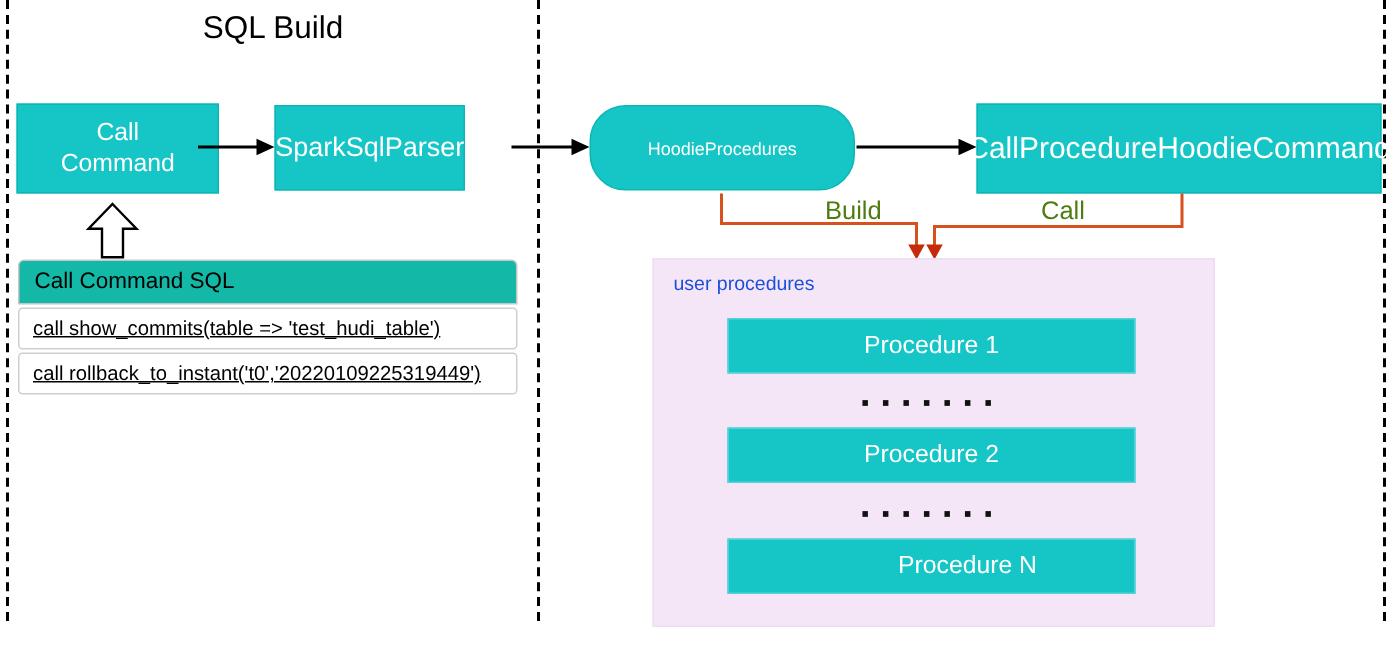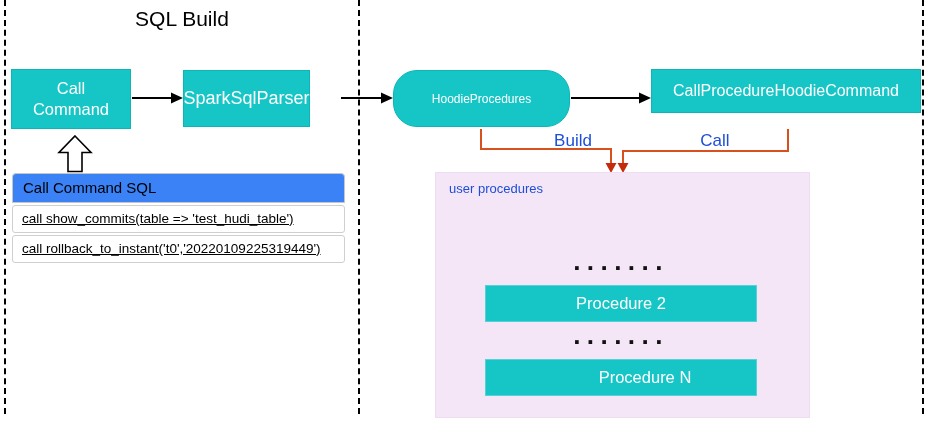--- a/index.html
+++ b/index.html
@@ -11,25 +11,25 @@
   .section-title{
     position:absolute; top:7px; text-align:center; font-size:21px; color:#000;
   }
   .node{
     position:absolute; background:#16c6c6; border:1px solid #0db5b5;
     color:#fff; display:flex; align-items:center; justify-content:center;
     text-align:center; box-sizing:border-box;
   }
   .node-call-command span{display:block; max-width:86px; line-height:1.3;}
   .svg-overlay{position:absolute; left:0; top:0; pointer-events:none;}
-  .edge-label{position:absolute; font-size:17px; color:#1d4ed8; text-align:center;}
+  .edge-label{position:absolute; font-size:17px; color:#4d7c0f; }
   .sql-panel{position:absolute; left:12px; top:173px; width:333px; box-sizing:border-box;}
   .sql-header{
     box-sizing:border-box; border:1px solid #c6c6c6; border-radius:4px 4px 0 0;
-    background:#3b82f6; font-size:15px; color:#000; padding:5px 10px 6px 10px;
+    background:#14b8a6; font-size:15px; color:#000; padding:5px 10px 6px 10px;
   }
   .sql-row{
     box-sizing:border-box; border:1px solid #cfcfcf; border-radius:3px;
     background:#fff; font-size:13.5px; color:#000; padding:5px 9px 6px 9px; margin-top:2px;text-decoration:underline;
   }
   .user-procedures{
     position:absolute; left:435px; top:172px; width:375px; height:246px;
     background:#f5e6f7; border:1px solid #eedcf2; box-sizing:border-box;
   }
   .user-procedures-label{
@@ -49,30 +49,30 @@
 <body>
 
 <div class="canvas">
 
   <div class="dash" style="left:4px;"></div>
   <div class="dash" style="left:358px;"></div>
   <div class="dash" style="left:922px;"></div>
 
   <div class="section-title" style="left:6px; width:352px;">SQL Build</div>
 
-  <div class="node node-call-command" style="left:11px; top:69px; width:120px; height:60px; font-size:16.5px;">
+  <div class="node node-call-command" style="left:11px; top:69px; width:135px; height:60px; font-size:16.5px;">
     <span>Call Command</span>
   </div>
   <div class="node" style="left:183px; top:70px; width:127px; height:57px; font-size:18px;">
     <span>SparkSqlParser</span>
   </div>
   <div class="node" style="left:393px; top:70px; width:177px; height:57px; font-size:12px;border-radius:24px;">
     <span>HoodieProcedures</span>
   </div>
-  <div class="node" style="left:651px; top:69px; width:270px; height:44px; font-size:16px;">
+  <div class="node" style="left:651px; top:69px; width:270px; height:60px; font-size:20px;">
     <span>CallProcedureHoodieCommand</span>
   </div>
 
   <svg class="svg-overlay" width="932" height="443" viewBox="0 0 932 443">
 
     <g>
       <line x1="132" y1="98" x2="172" y2="98" stroke="#000" stroke-width="2"></line>
       <polygon points="171,92.5 183,98 171,103.5" fill="#000"></polygon>
     </g>
     <g>
@@ -101,20 +101,23 @@
   <div class="edge-label" style="left:694px; top:131px; width:42px;">Call</div>
 
   <div class="sql-panel">
     <div class="sql-header">Call Command SQL</div>
     <div class="sql-row">call show_commits(table =&gt; 'test_hudi_table')</div>
     <div class="sql-row">call rollback_to_instant('t0','20220109225319449')</div>
   </div>
 
   <div class="user-procedures">
     <div class="user-procedures-label">user procedures</div>
+    <div class="proc" style="top:39px;">
+      <span>Procedure 1</span>
+    </div>
     <div class="dots" style="top:85px;">·······</div>
     <div class="proc" style="top:112px;">
       <span>Procedure 2</span>
     </div>
     <div class="dots" style="top:159px;">·······</div>
     <div class="proc" style="top:186px;padding-left:48px;">
       <span>Procedure N</span>
     </div>
   </div>
 

